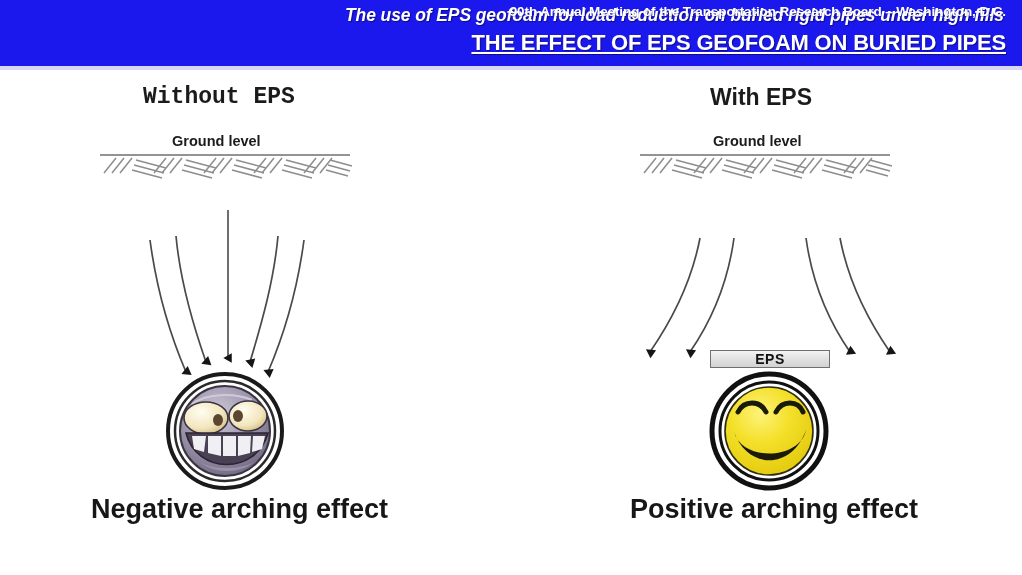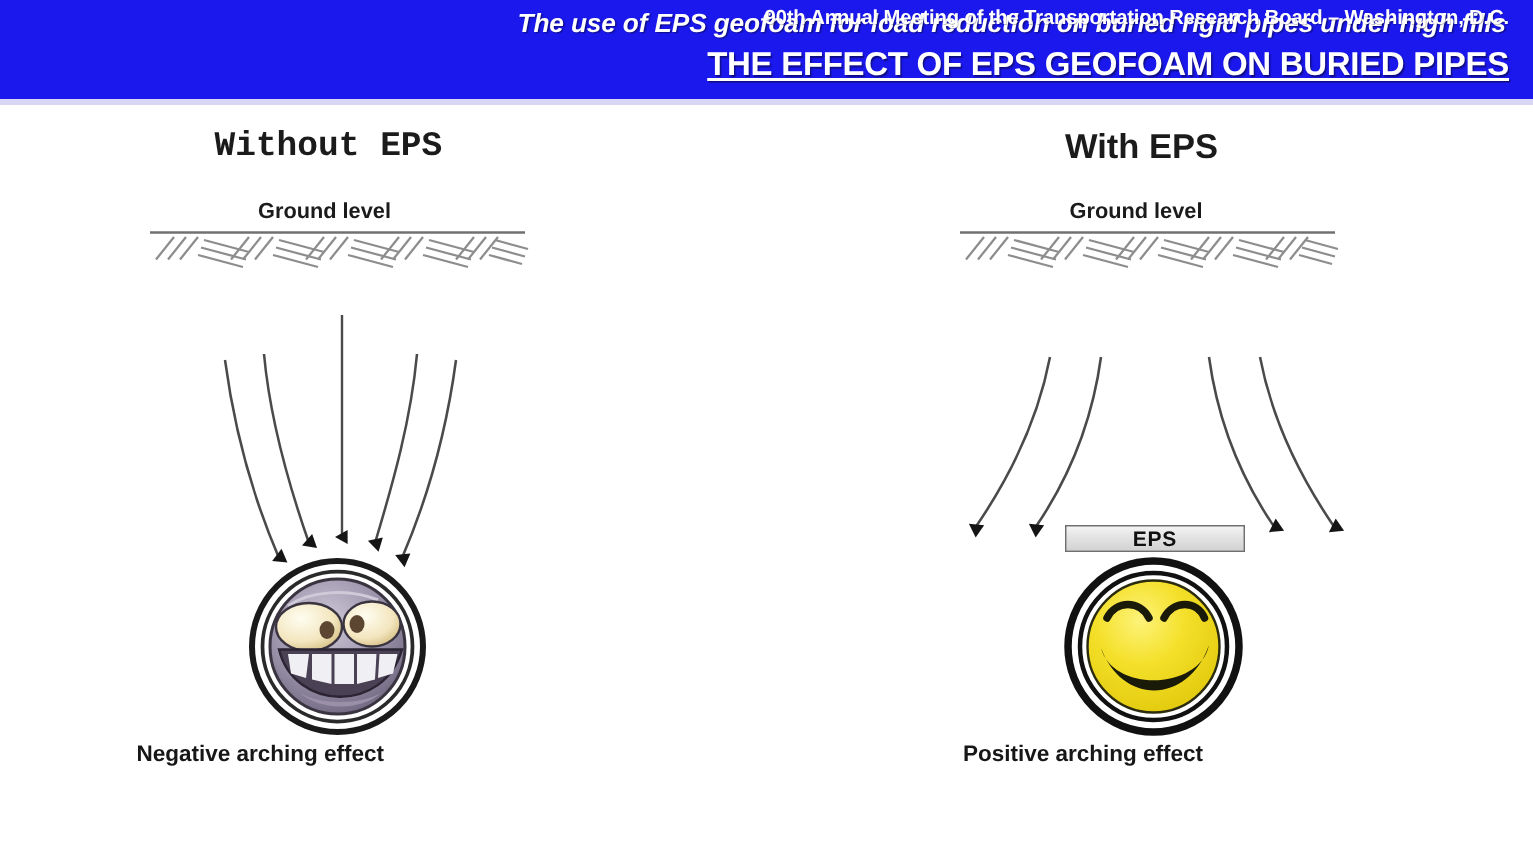--- a/index.html
+++ b/index.html
@@ -100,27 +100,27 @@
     font-weight: bold;
     color: #1b1b1b;
     white-space: nowrap;
     text-align: right;
   }
   .ground-label.left  { left: 172px; top: 133px; }
   .ground-label.right { left: 713px; top: 133px; }
 
   .caption {
     position: absolute;
-    font-size: 15px;
+    font-size: 27px;
     font-weight: bold;
     color: #171717;
     white-space: nowrap;
   }
   .caption.left  { left: 91px;  top: 494px; }
-  .caption.right { left: 630px; top: 494px; margin-left: 12px; }
+  .caption.right { left: 630px; top: 494px; }
 
   .diagram-svg {
     position: absolute;
     left: 0;
     top: 0;
     width: 1022px;
     height: 575px;
   }
 
   .eps-block {

